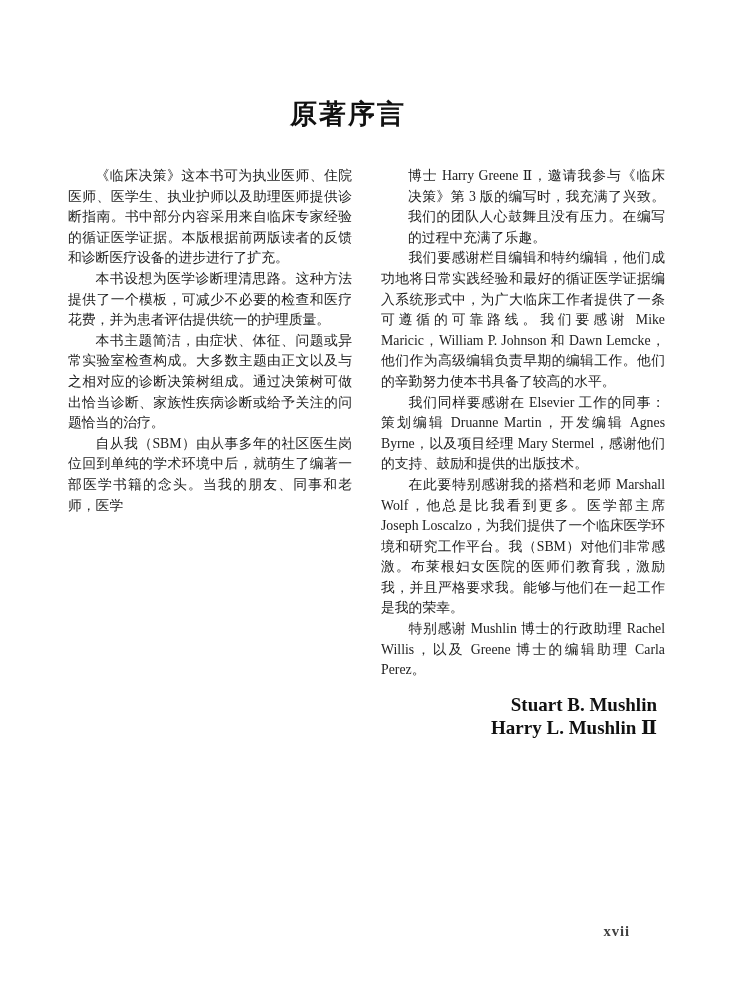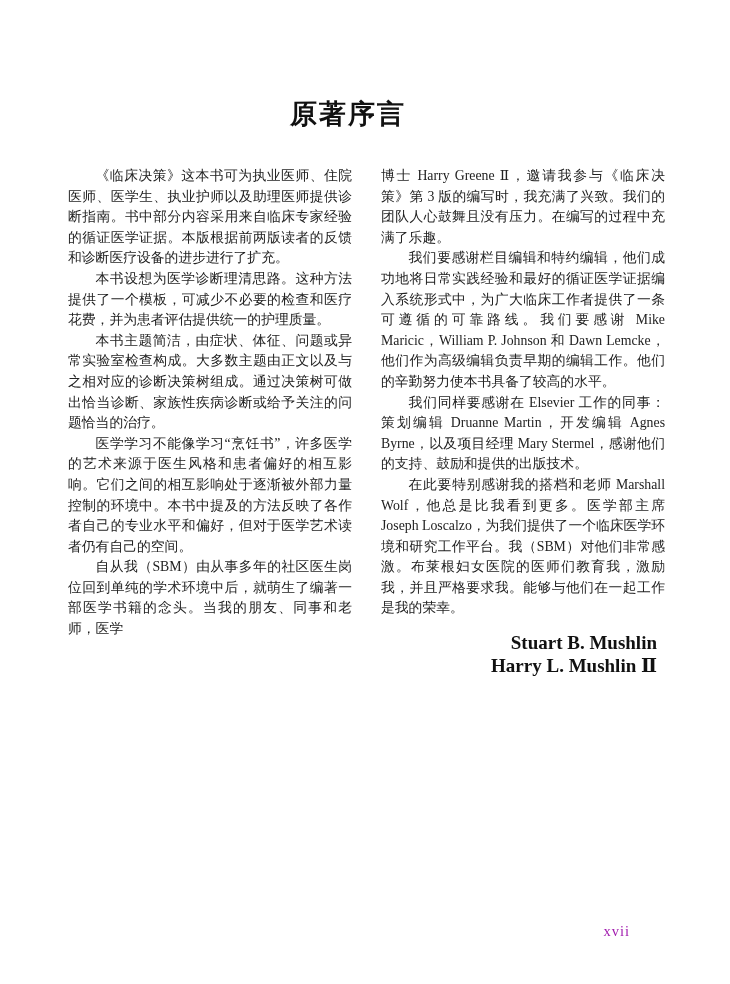--- a/index.html
+++ b/index.html
@@ -44,62 +44,63 @@
     font-size: 13.8px;
     line-height: 20.6px;
     text-align: justify;
     text-justify: inter-ideograph;
     text-indent: 2em;
     color: #222;
     word-break: break-word;
   }
   .column p.no-indent {
     text-indent: 0;
+    margin-left: 27px;
   }
   .signature-block {
     margin-top: 12px;
     padding-right: 8px;
     text-align: right;
     font-weight: bold;
     font-size: 19px;
     line-height: 23px;
     color: #111;
   }
   .page-number {
     position: absolute;
     right: 66px;
     bottom: 44px;
-    font-weight: normal;
+    font-weight: bold;
     font-size: 14.5px;
     letter-spacing: 1px;
-    color: #a21caf;
+    color: #404040;
   }
 </style>
 </head>
 <body>
 
 <div class="page">
 
   <div class="preface-title">原著序言</div>
 
   <div class="columns">
 
     <div class="column">
       <p>《临床决策》这本书可为执业医师、住院医师、医学生、执业护师以及助理医师提供诊断指南。书中部分内容采用来自临床专家经验的循证医学证据。本版根据前两版读者的反馈和诊断医疗设备的进步进行了扩充。</p>
       <p>本书设想为医学诊断理清思路。这种方法提供了一个模板，可减少不必要的检查和医疗花费，并为患者评估提供统一的护理质量。</p>
       <p>本书主题简洁，由症状、体征、问题或异常实验室检查构成。大多数主题由正文以及与之相对应的诊断决策树组成。通过决策树可做出恰当诊断、家族性疾病诊断或给予关注的问题恰当的治疗。</p>
-      <p>医学学习不能像学习“烹饪书”，许多医学的艺术来源于医生风格和患者偏好的相互影响。它们之间的相互影响处于逐渐被外部力量控制的环境中。本书中提及的方法反映了各作者自己的专业水平和偏好，但对于医学艺术读者仍有自己的空间。</p>
       <p>自从我（SBM）由从事多年的社区医生岗位回到单纯的学术环境中后，就萌生了编著一部医学书籍的念头。当我的朋友、同事和老师，医学</p>
     </div>
 
     <div class="column">
       <p class="no-indent">博士 Harry Greene Ⅱ，邀请我参与《临床决策》第 3 版的编写时，我充满了兴致。我们的团队人心鼓舞且没有压力。在编写的过程中充满了乐趣。</p>
       <p>我们要感谢栏目编辑和特约编辑，他们成功地将日常实践经验和最好的循证医学证据编入系统形式中，为广大临床工作者提供了一条可遵循的可靠路线。我们要感谢 Mike Maricic，William P. Johnson 和 Dawn Lemcke，他们作为高级编辑负责早期的编辑工作。他们的辛勤努力使本书具备了较高的水平。</p>
       <p>我们同样要感谢在 Elsevier 工作的同事：策划编辑 Druanne Martin，开发编辑 Agnes Byrne，以及项目经理 Mary Stermel，感谢他们的支持、鼓励和提供的出版技术。</p>
       <p>在此要特别感谢我的搭档和老师 Marshall Wolf，他总是比我看到更多。医学部主席 Joseph Loscalzo，为我们提供了一个临床医学环境和研究工作平台。我（SBM）对他们非常感激。布莱根妇女医院的医师们教育我，激励我，并且严格要求我。能够与他们在一起工作是我的荣幸。</p>
+      <p>特别感谢 Mushlin 博士的行政助理 Rachel Willis，以及 Greene 博士的编辑助理 Carla Perez。</p>
 
       <div class="signature-block">
         <div>Stuart B. Mushlin</div>
         <div>Harry L. Mushlin Ⅱ</div>
       </div>
     </div>
 
   </div>
 
   <div class="page-number">xvii</div>

